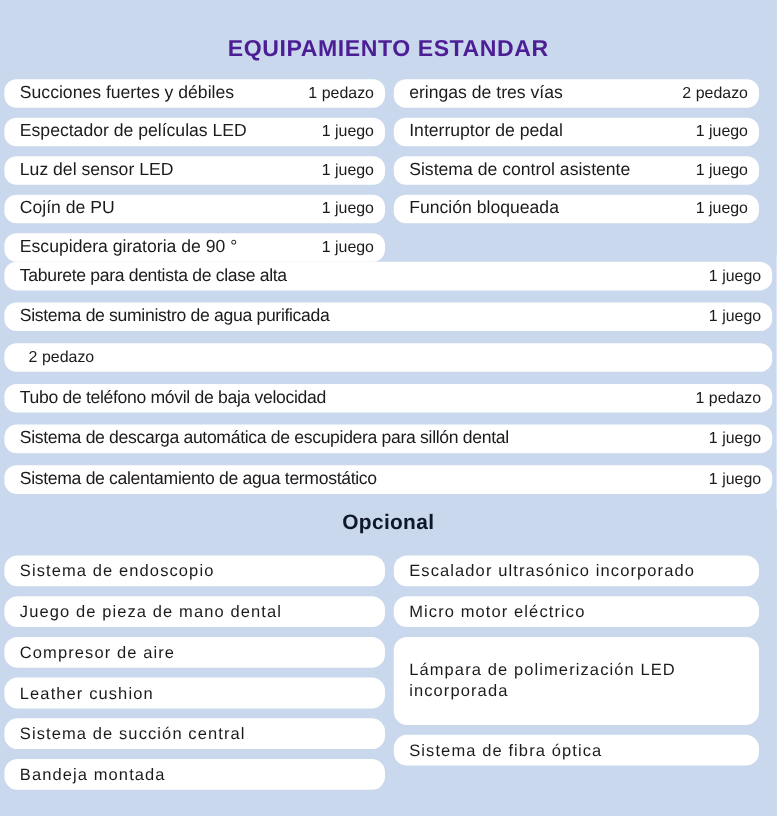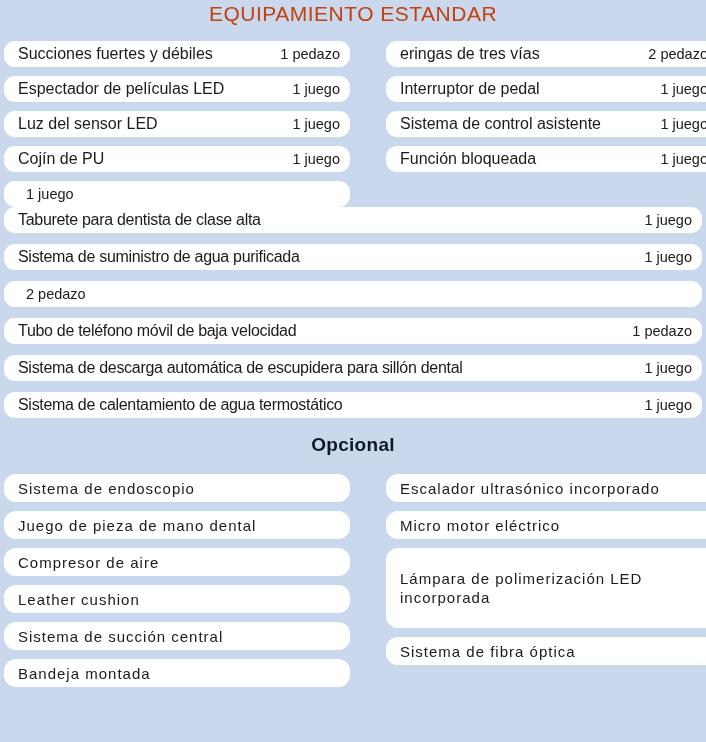--- a/index.html
+++ b/index.html
@@ -7,30 +7,30 @@
     --pill:#ffffff;
     --text:#1b1b1b;
   }
   html,body{margin:0;padding:0;}
   body{font-family:"Liberation Sans", sans-serif; color:var(--text);}
   .page{
     width:706px;height:742px;background:var(--background);
     box-sizing:border-box;overflow:hidden;position:relative;
   }
   .section-title{
-    text-align:center;font-weight:normal;color:#c2410c;
+    text-align:center;font-weight:bold;color:#4c1d95;
     font-size:21px;letter-spacing:0.5px;
-    padding-top:1px;margin:0 0 15px 0;line-height:25px;
+    padding-top:32px;margin:0 0 15px 0;line-height:25px;
   }
   .opt-title{
     text-align:center;font-weight:bold;color:#0f172a;
     font-size:19px;margin:14px 0 17px 0;line-height:25px;letter-spacing:0.3px;
   }
   .cols{
-    display:grid;grid-template-columns:346px 332px;column-gap:36px;
+    display:grid;grid-template-columns:346px 332px;column-gap:8px;
     padding:0 4px;align-items:start;
   }
   .col{display:flex;flex-direction:column;gap:9px;}
   .pill{
     background:var(--pill);border-radius:11px;height:26px;
     display:flex;align-items:center;justify-content:space-between;
     padding:0 10px 0 14px;box-sizing:border-box;
   }
   .pill .lbl{font-size:16px;white-space:nowrap;}
   .pill .qty{font-size:14.5px;white-space:nowrap;padding-left:8px;}
@@ -63,20 +63,21 @@
       </div>
       <div class="pill">
         <span class="lbl">Luz del sensor LED</span>
         <span class="qty">1 juego</span>
       </div>
       <div class="pill">
         <span class="lbl">Cojín de PU</span>
         <span class="qty">1 juego</span>
       </div>
       <div class="pill">
+        <span class="lbl">Escupidera giratoria de 90 °</span>
         <span class="qty">1 juego</span>
       </div>
     </div>
     <div class="col">
       <div class="pill">
         <span class="lbl">eringas de tres vías</span>
         <span class="qty">2 pedazo</span>
       </div>
       <div class="pill">
         <span class="lbl">Interruptor de pedal</span>

